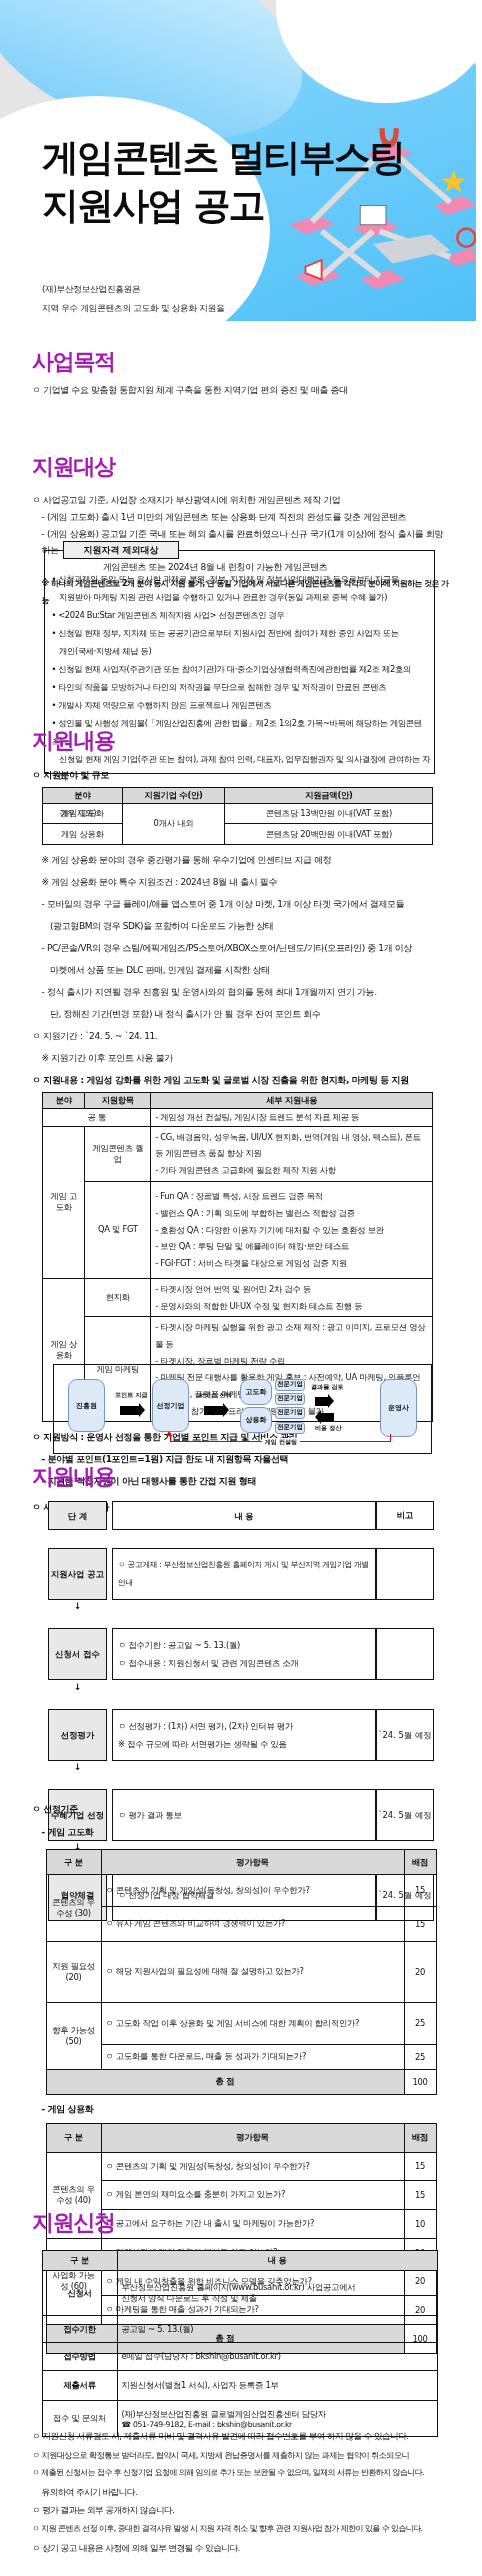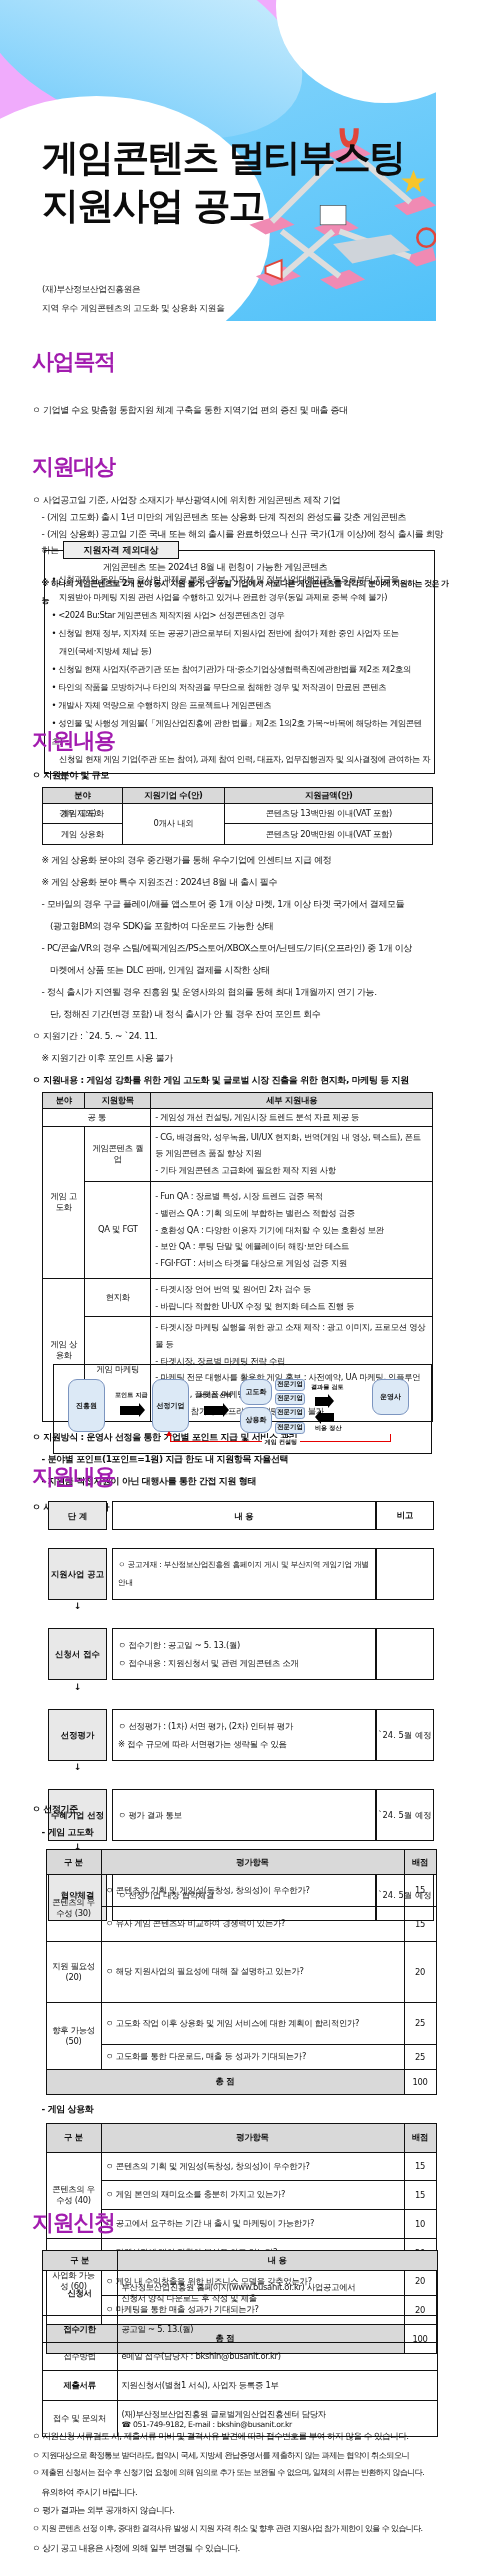--- a/index.html
+++ b/index.html
@@ -1,17 +1,17 @@
 <!DOCTYPE html>
 <html style="font-size:10.3px"><head>
 <meta charset="utf-8">
 <style>
 *{box-sizing:border-box;margin:0;padding:0}
 body{width:482px;height:2576px;background:#fff;font-family:"DejaVu Sans","Liberation Sans",sans-serif;color:#111;position:relative;overflow:hidden}
-.hero{position:relative;width:436px;height:321px;overflow:hidden;background:#f0abfc}
+.hero{position:relative;width:476px;height:321px;overflow:hidden;background:#e5e5e5}
 .hero .blob1{position:absolute;left:-26px;top:-51px;width:334px;height:180px;border-radius:50%;background:linear-gradient(180deg,#c9ecfd,#7fd0fb);transform:rotate(18deg)}
 .hero .blob2{position:absolute;left:103px;top:26px;width:463px;height:334px;border-radius:45% 55% 40% 60%;background:linear-gradient(160deg,#8ad6fc,#45bdf8)}
 .hero .whitecut{position:absolute;left:-77px;top:96px;width:347px;height:270px;border-radius:50%;background:#fff}
 .hero .whitecut2{position:absolute;left:276px;top:-90px;width:219px;height:193px;border-radius:50%;background:#fff}
 .hero .art{position:absolute;right:0;top:109px;width:193px;height:193px}
 .hero h1{position:absolute;left:42px;top:134px;font-family:"DejaVu Sans",sans-serif;font-weight:900;font-size:37px;line-height:48px;letter-spacing:-1.9px;color:#0c0c0c;z-index:3}
 .hero .intro{position:absolute;left:42px;top:280px;font-size:8.7px;line-height:19px;color:#222;z-index:3;letter-spacing:-0.3px}
 .sec{position:absolute;left:32px;width:418px}
 .h2{font-weight:900;font-size:22px;letter-spacing:-1.3px;color:#a21caf}
 .p{font-size:9px;line-height:15.4px;letter-spacing:-0.4px}
@@ -79,21 +79,21 @@
   <div class="intro">
     <div>(재)부산정보산업진흥원은</div>
     <div>지역 우수 게임콘텐츠의 고도화 및 상용화 지원을</div>
     <div>위해 아래와 같이 “게임콘텐츠 멀티부스팅”지원사업을</div>
 
   </div>
 </div>
 
 <div class="sec" style="top:347px">
   <div class="h2">사업목적</div>
-  <div class="p" style="margin-top:26px">ㅇ 기업별 수요 맞춤형 통합지원 체계 구축을 통한 지역기업 편의 증진 및 매출 증대</div>
+  <div class="p" style="margin-top:6px">ㅇ 기업별 수요 맞춤형 통합지원 체계 구축을 통한 지역기업 편의 증진 및 매출 증대</div>
 </div>
 
 <div class="sec" style="top:452px">
   <div class="h2">지원대상</div>
   <div class="bul" style="margin-top:10.3px;line-height:16.7px">
     <div>ㅇ 사업공고일 기준, 사업장 소재지가 부산광역시에 위치한 게임콘텐츠 제작 기업</div>
     <div class="ind">- (게임 고도화) 출시 1년 미만의 게임콘텐츠 또는 상용화 단계 직전의 완성도를 갖춘 게임콘텐츠</div>
     <div class="ind">- (게임 상용화) 공고일 기준 국내 또는 해외 출시를 완료하였으나 신규 국가(1개 이상)에 정식 출시를 희망하는</div>
     <div class="ind2">게임콘텐츠 또는 2024년 8월 내 런칭이 가능한 게임콘텐츠</div>
     <div class="ind" style="font-size:8px;letter-spacing:-0.6px;font-weight:bold">※ 하나의 게임콘텐츠로 2개 분야 동시 지원 불가, 단 동일 기업에서 서로다른 게임콘텐츠를 각각의 분야에 지원하는 것은 가능</div>
@@ -177,21 +177,21 @@
             <div>- 호환성 QA : 다양한 이용자 기기에 대처할 수 있는 호환성 보완</div>
             <div>- 보안 QA : 루팅 단말 및 에뮬레이터 해킹·보안 테스트</div>
             <div>- FGI·FGT : 서비스 타겟을 대상으로 게임성 검증 지원</div>
           </td>
         </tr>
     <tr>
           <td rowspan="2">게임 상용화</td>
           <td>현지화</td>
       <td class="left" style="line-height:16.7px">
             <div>- 타겟시장 언어 번역 및 원어민 2차 검수 등</div>
-            <div>- 바랍니다 적합한 UI·UX 수정 및 현지화 테스트 진행 등</div>
+            <div>- 운영사와의 적합한 UI·UX 수정 및 현지화 테스트 진행 등</div>
           </td>
         </tr>
     <tr>
           <td>게임 마케팅</td>
       <td class="left" style="line-height:16.7px">
             <div>- 타겟시장 마케팅 실행을 위한 광고 소재 제작 : 광고 이미지, 프로모션 영상물 등</div>
             <div>- 타겟시장, 장르별 마케팅 전략 수립</div>
             <div>- 마케팅 전문 대행사를 활용한 게임 홍보 : 사전예약, UA 마케팅, 인플루언서 마케팅, 플랫폼 마케팅 등</div>
             <div>※ 전시회 참가 등 오프라인 마케팅은 지원 불가</div>
           </td>
@@ -215,21 +215,21 @@
   <div class="node" style="left:186px;top:14px;width:32px;height:26px">고도화</div>
   <div class="small" style="left:221px;top:14px;width:30px;height:11.6px">전문기업</div>
   <div class="small" style="left:221px;top:28px;width:30px;height:11.6px">전문기업</div>
   <div class="node" style="left:186px;top:42px;width:32px;height:26px">상용화</div>
   <div class="small" style="left:221px;top:42px;width:30px;height:11.6px">전문기업</div>
   <div class="small" style="left:221px;top:57px;width:30px;height:11.6px">전문기업</div>
   <div class="lbl" style="left:257px;top:18px">결과물 검토</div>
   <div class="arrow" style="left:261px;top:32px;width:13px"></div>
   <div class="arrowL" style="left:267px;top:48px;width:13px"></div>
   <div class="lbl" style="left:261px;top:59px">비용 정산</div>
-  <div class="node" style="left:318px;top:14px;width:37px;height:36px">운영사</div>
+  <div class="node" style="left:326px;top:14px;width:37px;height:58px">운영사</div>
   <div style="position:absolute;left:116px;top:69px;width:221px;height:7.7px;border:1px solid #e50000;border-top:none"></div>
   <div style="position:absolute;left:112px;top:66px;border-left:3.2px solid transparent;border-right:3.2px solid transparent;border-bottom:5.1px solid #e50000"></div>
   <div class="lbl" style="left:208px;top:73px;background:#fff;padding:0 2.6px">게임 컨설팅</div>
 </div>
 
 <div class="sec" style="top:1467px">
   <div class="h2" style="margin-top:-5.1px">지원내용</div>
   <div class="p" style="margin-top:7.7px;font-weight:bold">ㅇ 사업신청 및 평가</div>
 </div>
 <div class="flow" style="top:1501px">
@@ -368,21 +368,21 @@
           <td class="left">
             <div>부산정보산업진흥원 홈페이지(www.busanit.or.kr) 사업공고에서</div>
             <div>신청서 양식 다운로드 후 작성 및 제출</div>
           </td>
         </tr>
     <tr style="height:27px">
           <td style="font-weight:bold">접수기한</td>
           <td class="left">공고일 ~ 5. 13.(월)</td>
         </tr>
     <tr style="height:28px">
-          <td style="font-weight:normal">접수방법</td>
+          <td style="font-weight:bold">접수방법</td>
           <td class="left">e메일 접수(담당자 : bkshin@busanit.or.kr)</td>
         </tr>
     <tr style="height:30px">
           <td style="font-weight:bold">제출서류</td>
           <td class="left">지원신청서(별첨1 서식), 사업자 등록증 1부</td>
         </tr>
     <tr style="height:36px">
           <td>접수 및 문의처</td>
           <td class="left">
             <div>(재)부산정보산업진흥원 글로벌게임산업진흥센터 담당자</div>

